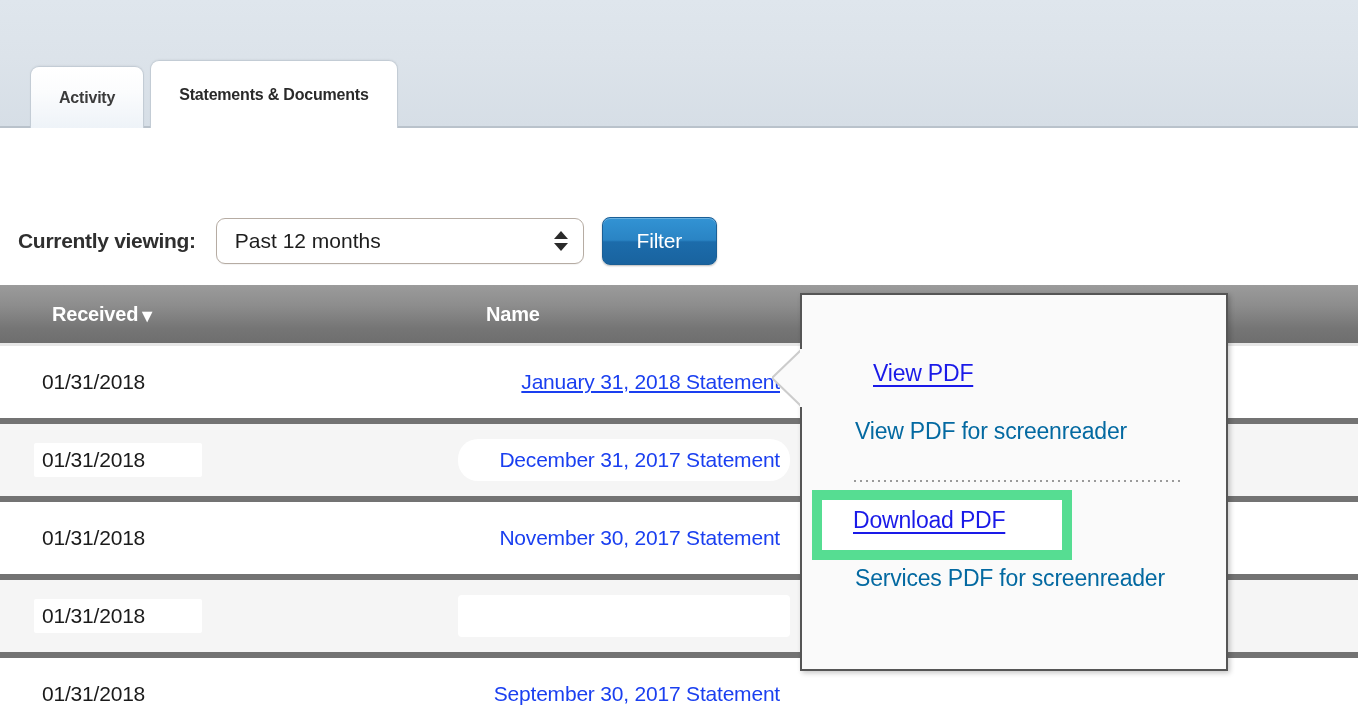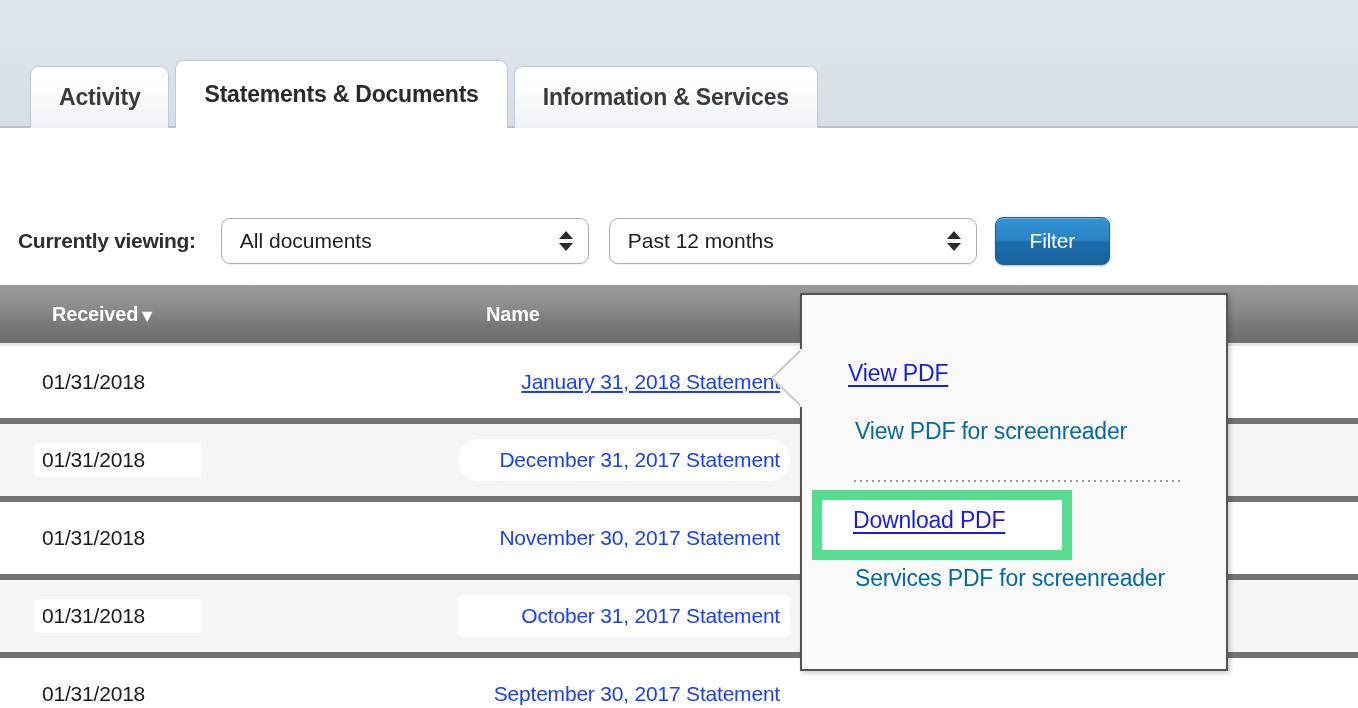--- a/index.html
+++ b/index.html
@@ -38,21 +38,21 @@
     position: relative;
     height: 62px;
     box-sizing: border-box;
     border: 1px solid #c3ccd5;
     border-bottom: none;
     border-radius: 9px 9px 0 0;
     display: flex;
     align-items: center;
     justify-content: center;
     padding: 0 28px;
-    font-size: 23px;
+    font-size: 16px;
     font-weight: bold;
     color: #3b3b3b;
     letter-spacing: -0.2px;
     background: linear-gradient(to bottom, #ffffff 0%, #fbfcfd 40%, #eef3f8 100%);
     margin-right: 6px;
     box-shadow: 0 -1px 2px rgba(0,0,0,0.04);
   }
   .tab.active {
     height: 68px;
     background: #ffffff;
@@ -245,21 +245,21 @@
   }
   .menu-item.strong {
     color: #1a1ae8;
     text-decoration: underline;
     text-underline-offset: 4px;
   }
   .menu-item.muted {
     color: #0369a1;
     text-decoration: none;
   }
-  .mi-view { left: 46px; top: 65px; }
+  .mi-view { left: 71px; top: 65px; }
   .mi-view-sr { left: 53px; top: 123px; }
   .mi-download-sr { left: 53px; top: 270px; }
   .dotted-sep {
     position: absolute;
     left: 52px;
     top: 185px;
     width: 326px;
     height: 2px;
     background-image: repeating-linear-gradient(to right, #9a9a9a 0 2px, transparent 2px 6px);
   }
@@ -290,36 +290,26 @@
 <body>
 
 <div class="topbar">
   <div class="tabs">
     <div class="tab">
       <span>Activity</span>
     </div>
     <div class="tab active">
       <span>Statements &amp; Documents</span>
     </div>
-    <div class="tab">
-      <span>Information &amp; Services</span>
-    </div>
   </div>
 </div>
 
 <div class="filter-row">
   <div class="viewing-label">Currently viewing:</div>
 
-  <div class="select-box documents">
-    <span>All documents</span>
-    <span class="stepper">
-      <span class="up"></span>
-        <span class="down"></span>
-    </span>
-  </div>
 
   <div class="select-box period">
     <span>Past 12 months</span>
     <span class="stepper">
       <span class="up"></span>
         <span class="down"></span>
     </span>
   </div>
 
   <div class="filter-btn">
@@ -358,23 +348,20 @@
     <div class="cell-date">01/31/2018</div>
     <div class="cell-name">
       <a href="#">November 30, 2017 Statement</a>
     </div>
   </div>
 
   <div class="row alt r4">
     <div class="plate-date"></div>
     <div class="plate-name"></div>
     <div class="cell-date">01/31/2018</div>
-    <div class="cell-name">
-      <a href="#">October 31, 2017 Statement</a>
-    </div>
   </div>
 
   <div class="row r5">
     <div class="cell-date">01/31/2018</div>
     <div class="cell-name">
       <a href="#">September 30, 2017 Statement</a>
     </div>
   </div>
 </div>
 

